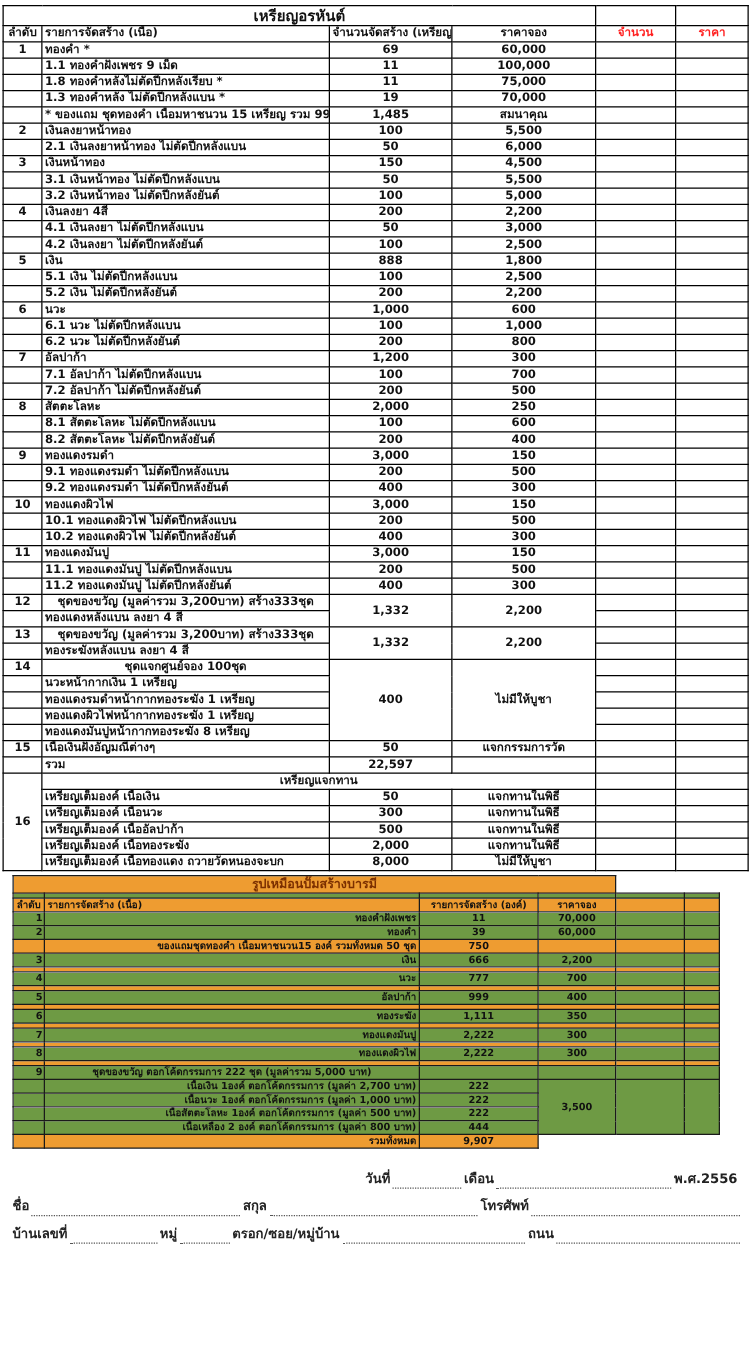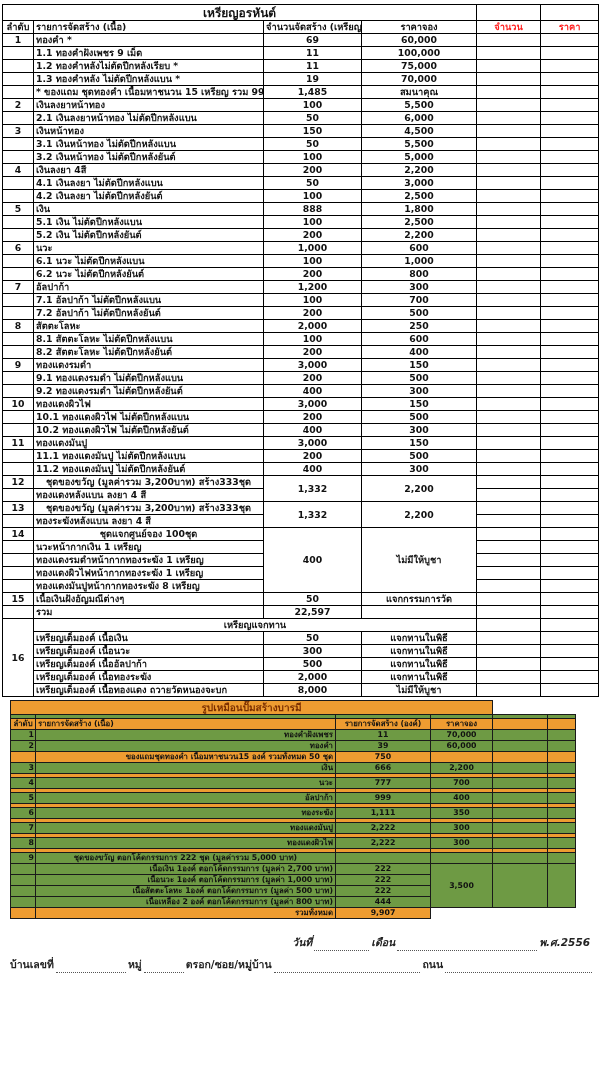--- a/index.html
+++ b/index.html
@@ -38,21 +38,21 @@
   .t2 td.no{text-align:right;padding-right:1px;}
   .t2 td.lbl{text-align:right;}
   .t2 td.ctr{text-align:center;}
   .t2 td.hdr2{text-align:center;}
   .t2 td.hdr2-l{text-align:left;}
   .t2 td.ghost{background:#ffffff !important;border:none;}
 
   
   .form{margin:18px 8px 0 8px;font-size:10.5px;font-weight:600;color:#222;}
   .f-line{display:flex;align-items:flex-end;margin-bottom:8px;height:14px;}
-  .f-line.right{justify-content:flex-end;font-style:italic;}
+  .f-line.right{justify-content:flex-end;}
   .f-lbl{white-space:nowrap;padding:0 2px;}
   .dots{border-bottom:1.6px dotted #555;height:11px;display:inline-block;}
   .grow1{flex-grow:1;}
   .grow2{flex-grow:2;}
   .w40{width:40px;}.w55{width:55px;}.w70{width:70px;}.w140{width:140px;}
 </style>
 </head>
 <body>
 
 <div class="page">
@@ -91,21 +91,21 @@
         <tr>
           <td class="no"></td>
           <td class="lbl">1.1 ทองคำฝังเพชร 9 เม็ด</td>
           <td class="ctr">11</td>
           <td class="ctr">100,000</td>
           <td class="fill"></td>
           <td class="fill"></td>
         </tr>
         <tr>
           <td class="no"></td>
-          <td class="lbl">1.2 ทองคำหลังไม่ตัดปีกหลังเรียบ *</td>
+          <td class="lbl">1.8 ทองคำหลังไม่ตัดปีกหลังเรียบ *</td>
           <td class="ctr">11</td>
           <td class="ctr">75,000</td>
           <td class="fill"></td>
           <td class="fill"></td>
         </tr>
         <tr>
           <td class="no"></td>
           <td class="lbl">1.3 ทองคำหลัง ไม่ตัดปีกหลังแบน *</td>
           <td class="ctr">19</td>
           <td class="ctr">70,000</td>
@@ -664,20 +664,28 @@
 
   <div class="form">
     <div class="f-line right">
       <span class="f-lbl">วันที่</span>
       <span class="dots w55"></span>
       <span class="f-lbl">เดือน</span>
       <span class="dots w140"></span>
       <span class="f-lbl">พ.ศ.2556</span>
     </div>
     <div class="f-line">
+      <span class="f-lbl">ชื่อ</span>
+      <span class="dots grow2"></span>
+      <span class="f-lbl">สกุล</span>
+      <span class="dots grow2"></span>
+      <span class="f-lbl">โทรศัพท์</span>
+      <span class="dots grow2"></span>
+    </div>
+    <div class="f-line">
       <span class="f-lbl">บ้านเลขที่</span>
       <span class="dots w70"></span>
       <span class="f-lbl">หมู่</span>
       <span class="dots w40"></span>
       <span class="f-lbl">ตรอก/ซอย/หมู่บ้าน</span>
       <span class="dots grow2"></span>
       <span class="f-lbl">ถนน</span>
       <span class="dots grow2"></span>
     </div>
   </div>

